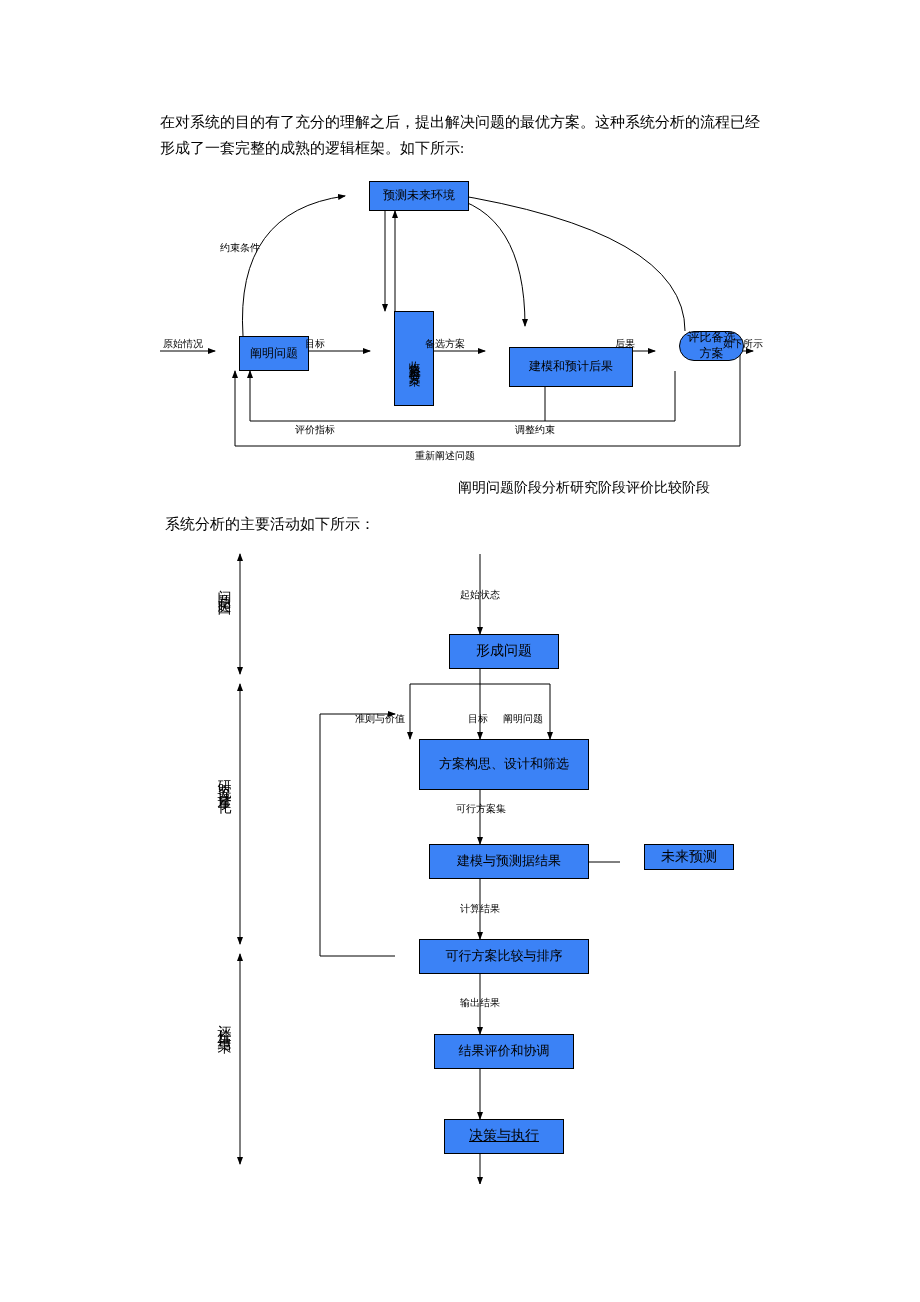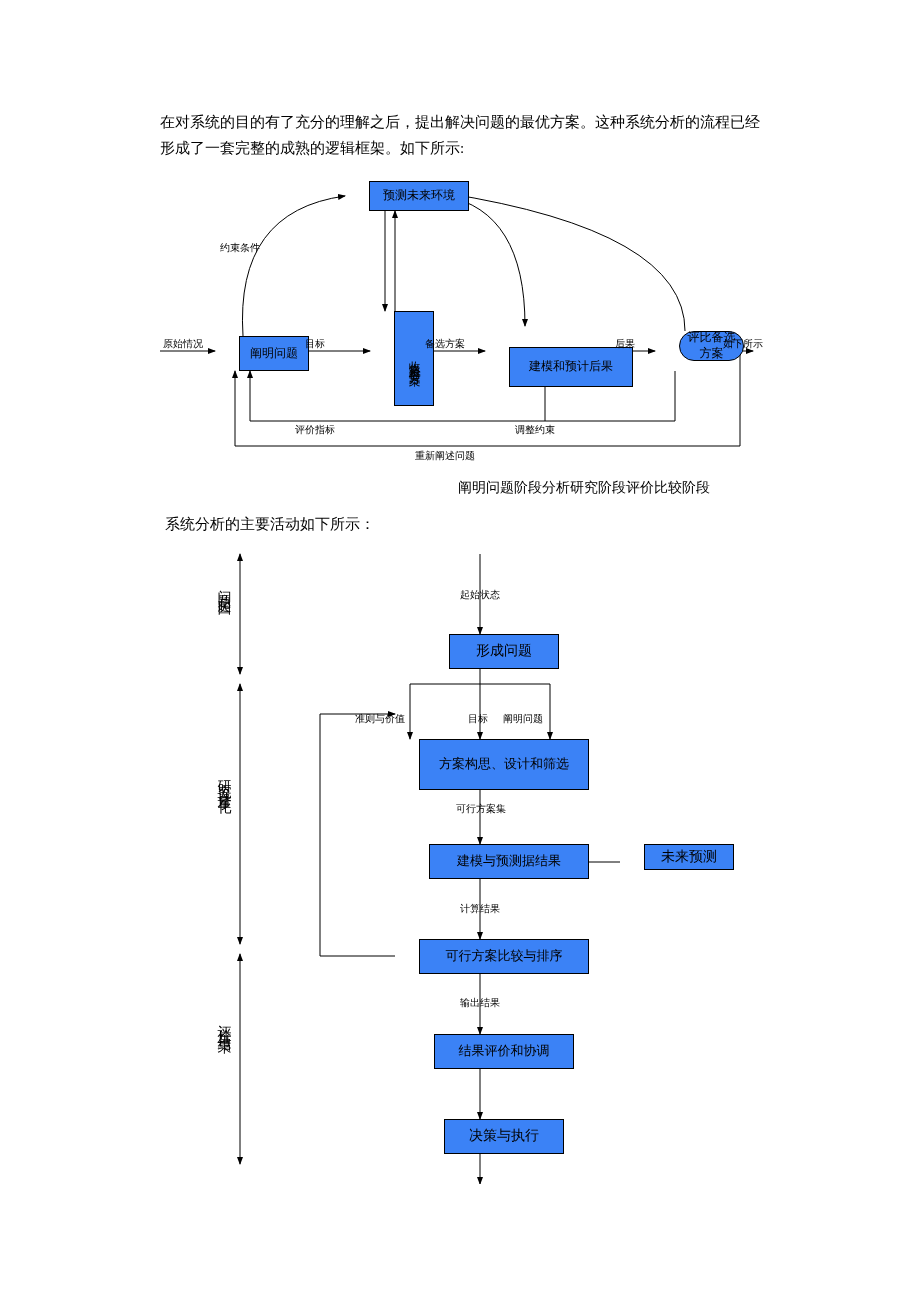--- a/index.html
+++ b/index.html
@@ -190,16 +190,16 @@
     <div class="box" style="left:420px;top:300px;width:90px;height:26px;font-size:14px;">未来预测</div>
 
     <div class="lbl" style="left:260px;top:358px;">计算结果</div>
 
     <div class="box" style="left:195px;top:395px;width:170px;height:35px;font-size:13px;">可行方案比较与排序</div>
 
     <div class="lbl" style="left:260px;top:452px;">输出结果</div>
 
     <div class="box" style="left:210px;top:490px;width:140px;height:35px;font-size:13px;">结果评价和协调</div>
 
-    <div class="box" style="left:220px;top:575px;width:120px;height:35px;font-size:14px;">决策与执行</div>
+    <div class="box" style="left:220px;top:575px;width:120px;height:35px;font-size:14px;text-decoration:underline;">决策与执行</div>
   </div>
 
 </div>
 
 </body></html>

